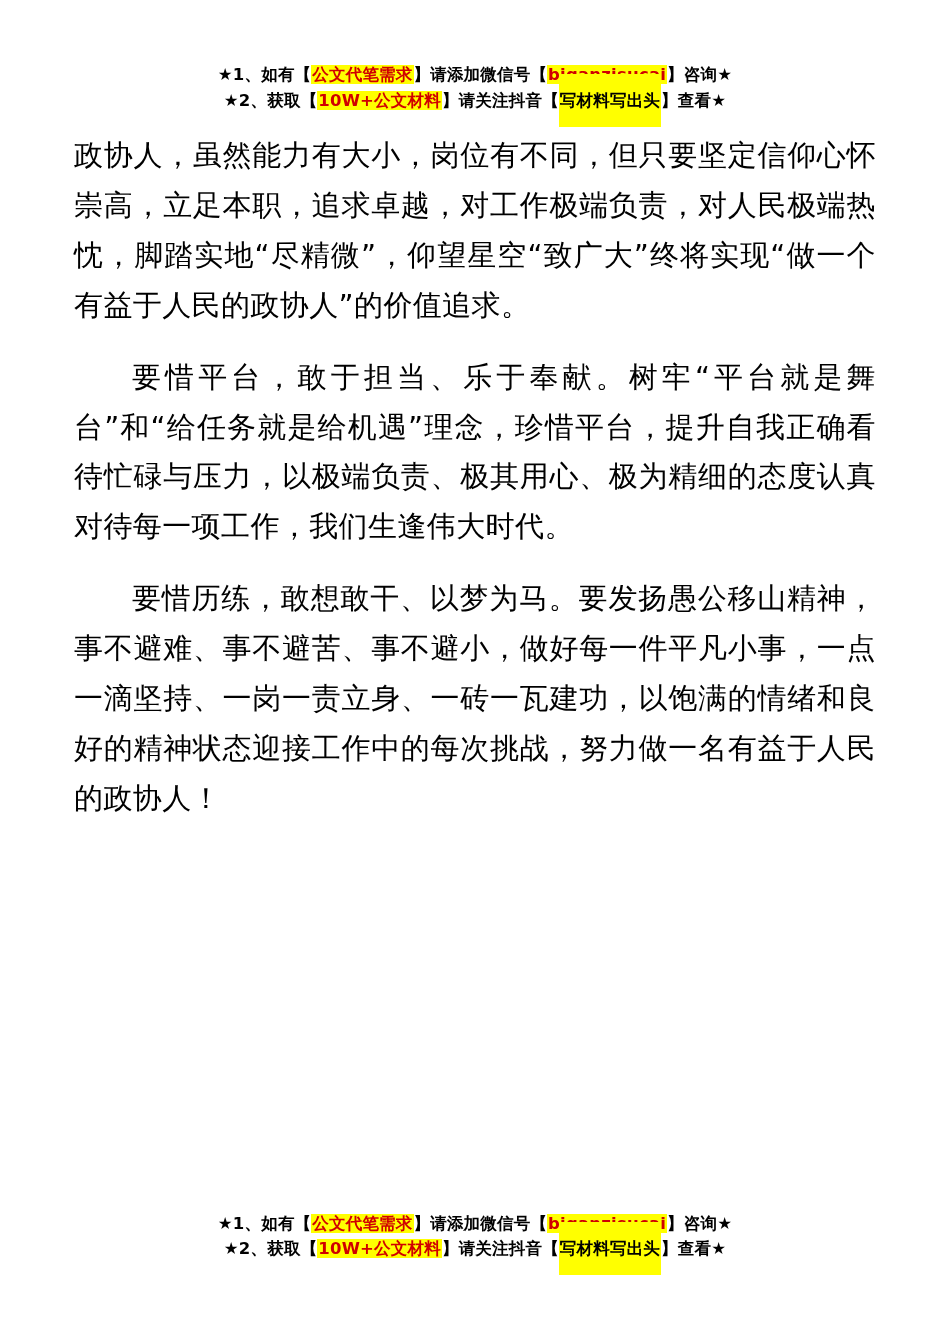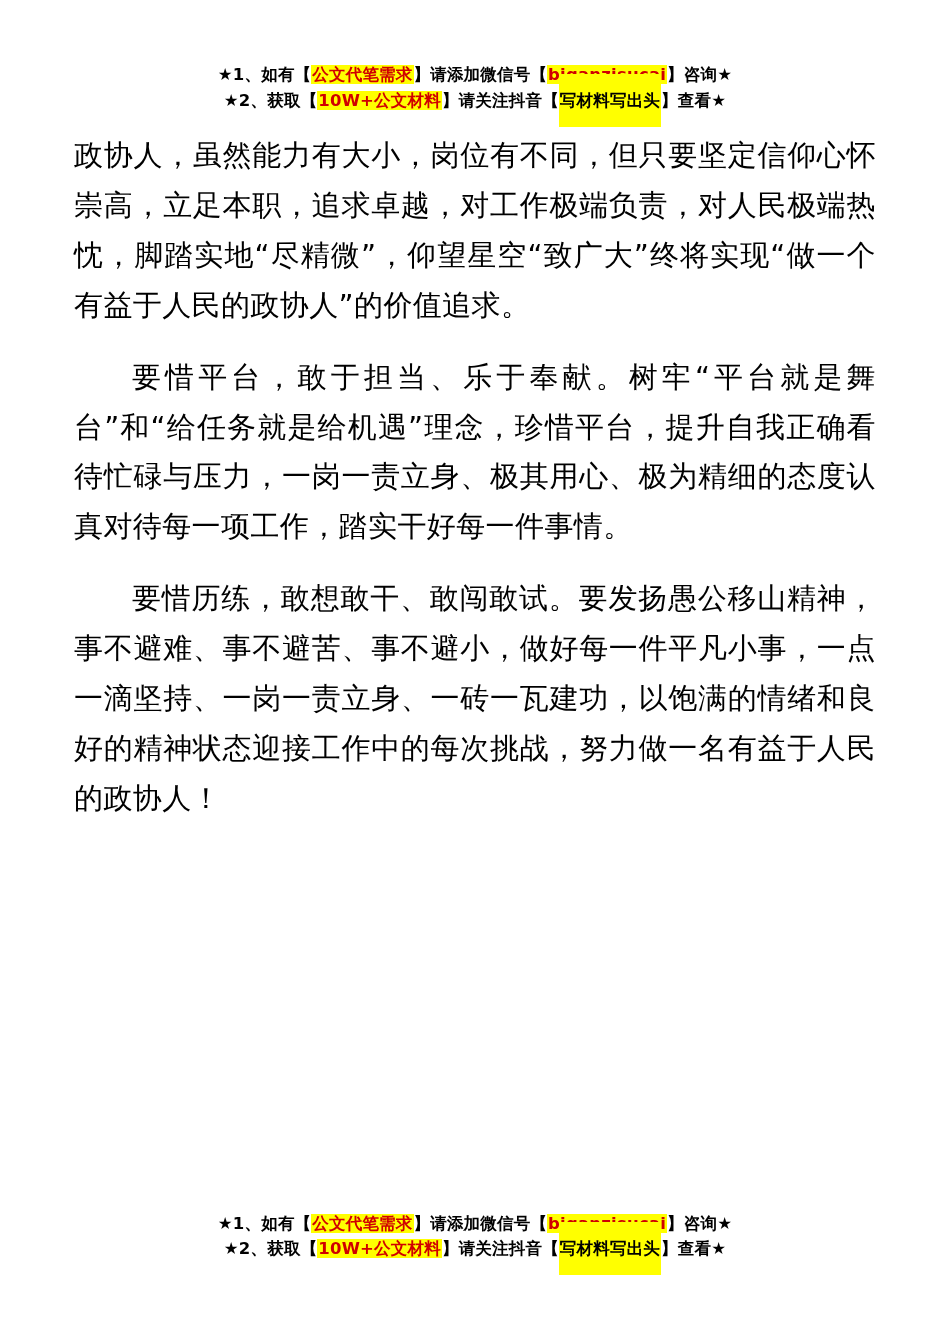--- a/index.html
+++ b/index.html
@@ -75,22 +75,22 @@
     <span class="row">
       <span class="plain">★1、如有</span><span class="plain">【</span><span class="hl-red">公文代笔需求</span><span class="plain">】</span><span class="plain">请添加微信号</span><span class="plain">【</span><span class="hl-red">biganzisucai</span><span class="plain">】</span><span class="plain">咨询★</span>
     </span>
     <span class="row">
       <span class="plain">★2、获取</span><span class="plain">【</span><span class="hl-red">10W+公文材料</span><span class="plain">】</span><span class="plain">请关注抖音</span><span class="plain">【</span><span class="hl-black">写材料写出头</span><span class="plain">】</span><span class="plain">查看★</span>
     </span>
   </div>
 
   <div class="content">
     <p class="para">政协人，虽然能力有大小，岗位有不同，但只要坚定信仰心怀崇高，立足本职，追求卓越，对工作极端负责，对人民极端热忱，脚踏实地“尽精微”，仰望星空“致广大”终将实现“做一个有益于人民的政协人”的价值追求。</p>
-    <p class="para indent">要惜平台，敢于担当、乐于奉献。树牢“平台就是舞台”和“给任务就是给机遇”理念，珍惜平台，提升自我正确看待忙碌与压力，一岗一责立身、极其用心、极为精细的态度认真对待每一项工作，踏实干好每一件事情。</p>
-    <p class="para indent last">要惜历练，敢想敢干、敢闯敢试。要发扬愚公移山精神，事不避难、事不避苦、事不避小，做好每一件平凡小事，一点一滴坚持、一岗一责立身、一砖一瓦建功，以饱满的情绪和良好的精神状态迎接工作中的每次挑战，努力做一名有益于人民的政协人！</p>
+    <p class="para indent">要惜平台，敢于担当、乐于奉献。树牢“平台就是舞台”和“给任务就是给机遇”理念，珍惜平台，提升自我正确看待忙碌与压力，以极端负责、极其用心、极为精细的态度认真对待每一项工作，我们生逢伟大时代。</p>
+    <p class="para indent last">要惜历练，敢想敢干、以梦为马。要发扬愚公移山精神，事不避难、事不避苦、事不避小，做好每一件平凡小事，一点一滴坚持、一岗一责立身、一砖一瓦建功，以饱满的情绪和良好的精神状态迎接工作中的每次挑战，努力做一名有益于人民的政协人！</p>
   </div>
 
   <div class="banner bottom-banner">
     <span class="row">
       <span class="plain">★1、如有</span><span class="plain">【</span><span class="hl-red">公文代笔需求</span><span class="plain">】</span><span class="plain">请添加微信号</span><span class="plain">【</span><span class="hl-red">biganzisucai</span><span class="plain">】</span><span class="plain">咨询★</span>
     </span>
     <span class="row">
       <span class="plain">★2、获取</span><span class="plain">【</span><span class="hl-red">10W+公文材料</span><span class="plain">】</span><span class="plain">请关注抖音</span><span class="plain">【</span><span class="hl-black">写材料写出头</span><span class="plain">】</span><span class="plain">查看★</span>
     </span>
   </div>

